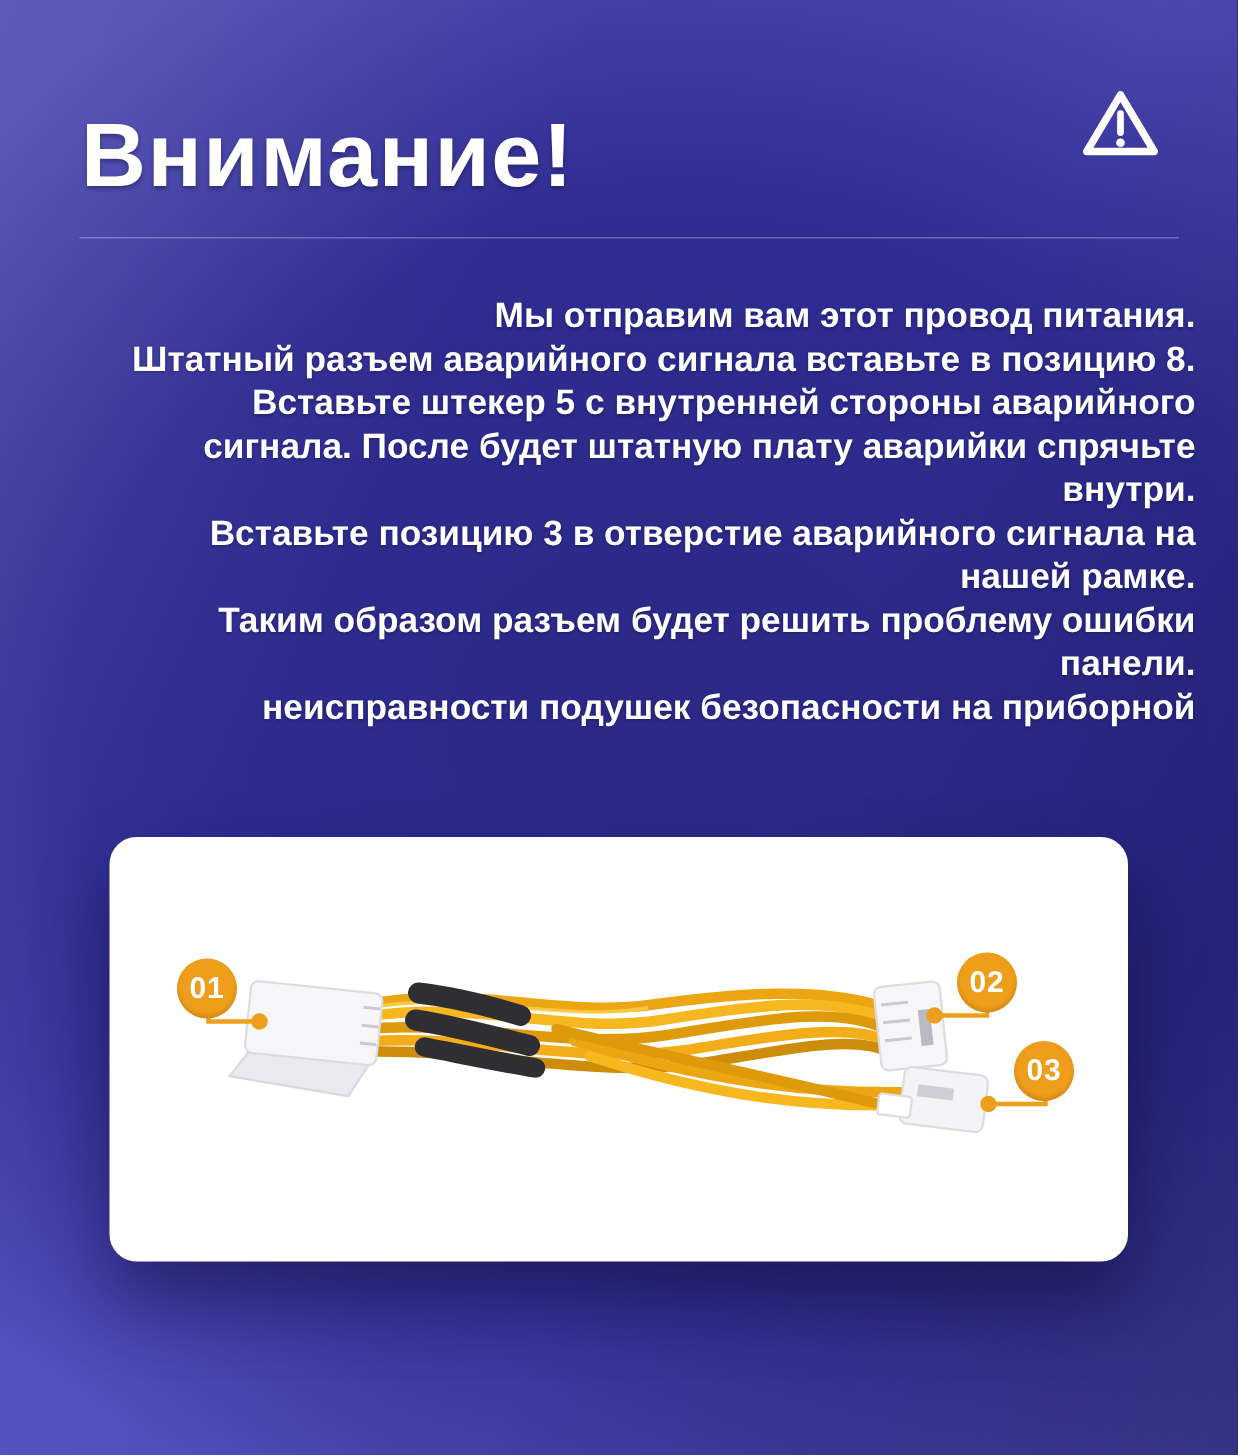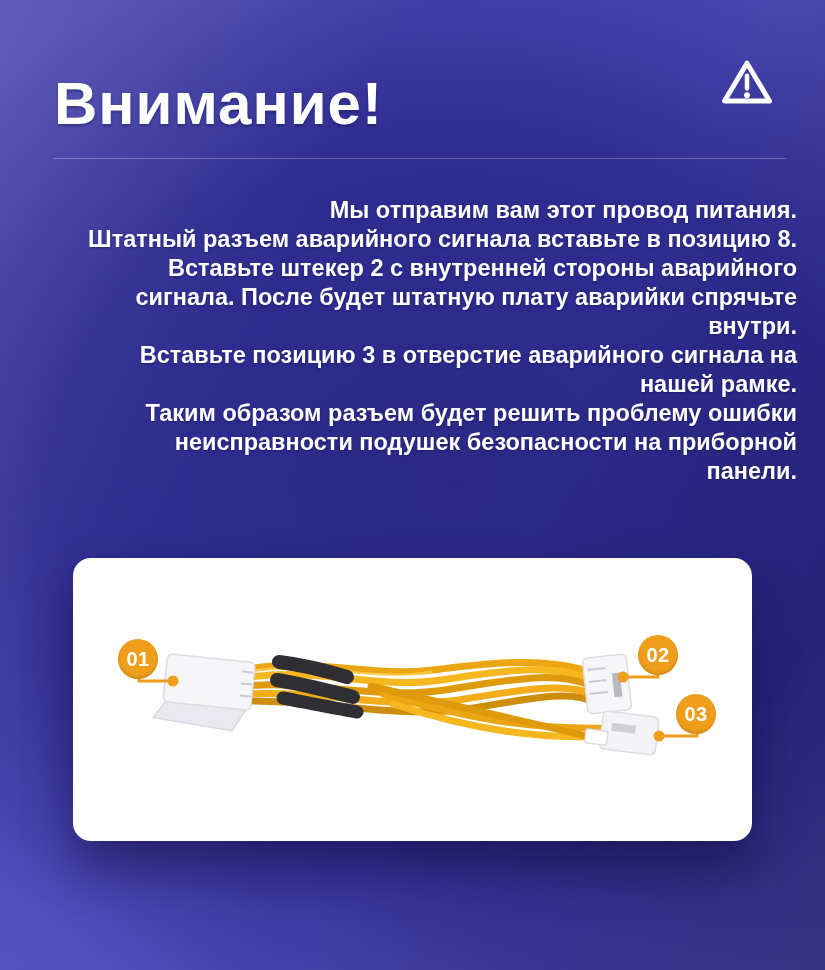--- a/index.html
+++ b/index.html
@@ -116,28 +116,28 @@
       <line x1="30" y1="19" x2="30" y2="33" stroke="#ffffff" stroke-width="5" stroke-linecap="round"></line>
       <circle cx="30" cy="40.5" r="3.2" fill="#ffffff"></circle>
     </svg>
   </span>
 
   <div class="divider"></div>
 
   <div class="instructions">
     <div class="instruction-line">Мы отправим вам этот провод питания.</div>
     <div class="instruction-line">Штатный разъем аварийного сигнала вставьте в позицию 8.</div>
-    <div class="instruction-line">Вставьте штекер 2 с внутренней стороны аварийного</div>
+    <div class="instruction-line">Вставьте штекер 5 с внутренней стороны аварийного</div>
     <div class="instruction-line">сигнала. После будет штатную плату аварийки спрячьте</div>
     <div class="instruction-line">внутри.</div>
     <div class="instruction-line">Вставьте позицию 3 в отверстие аварийного сигнала на</div>
     <div class="instruction-line">нашей рамке.</div>
     <div class="instruction-line">Таким образом разъем будет решить проблему ошибки</div>
+    <div class="instruction-line">панели.</div>
     <div class="instruction-line">неисправности подушек безопасности на приборной</div>
-    <div class="instruction-line">панели.</div>
   </div>
 
   <div class="card">
 
     <svg class="cable-svg" viewBox="0 0 679 283">
 
       <g fill="none" stroke-linecap="round">
         <path d="M170 112 C 240 98, 300 120, 360 112 C 420 104, 470 100, 512 112" stroke="#ECA612" stroke-width="7"></path>
         <path d="M170 120 C 245 108, 305 132, 368 122 C 430 112, 478 106, 515 120" stroke="#F6B71F" stroke-width="7"></path>
         <path d="M170 128 C 240 122, 305 142, 372 132 C 435 122, 485 112, 517 128" stroke="#DE9A0B" stroke-width="7"></path>

